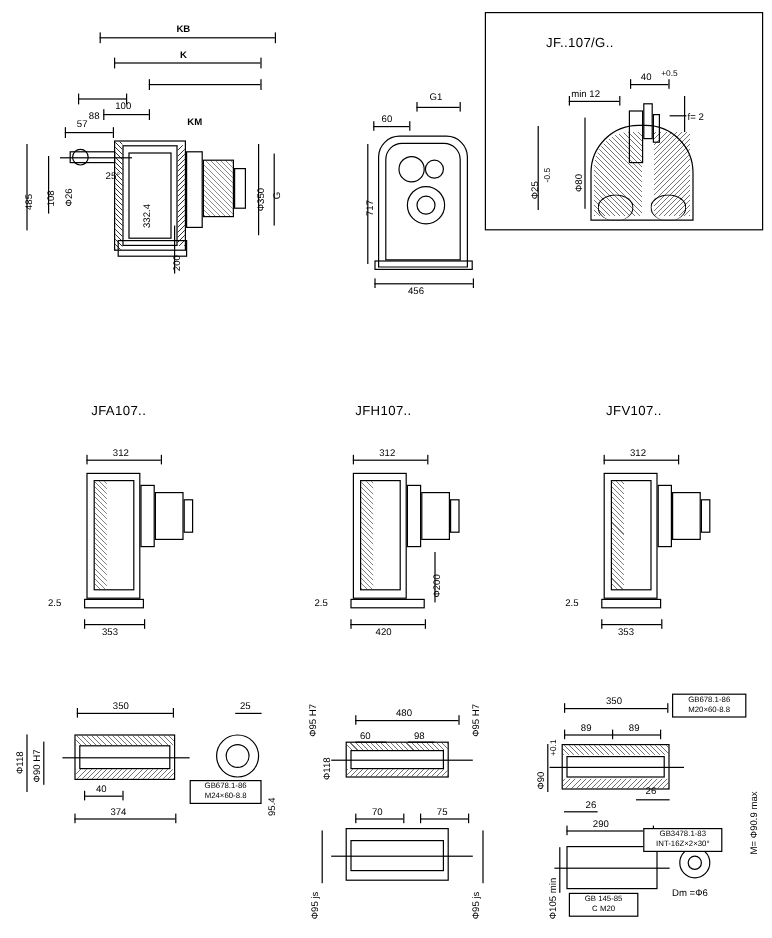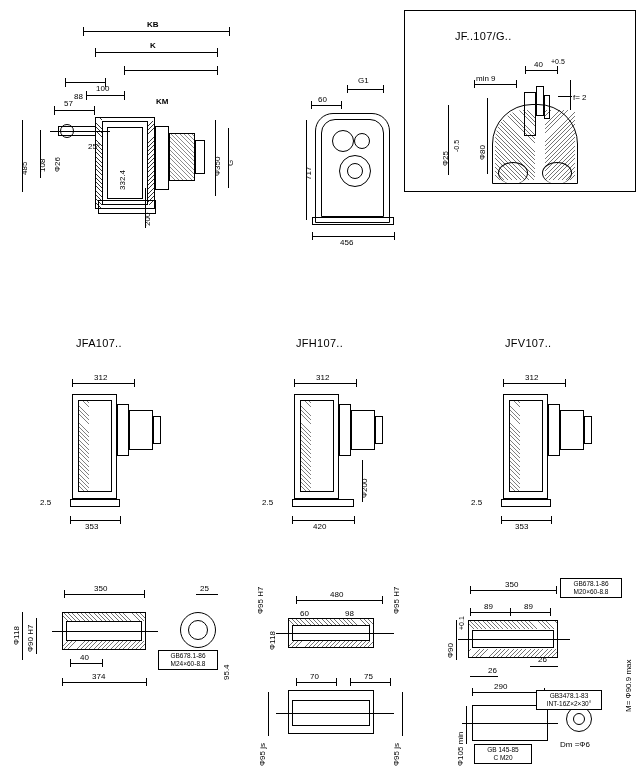--- a/index.html
+++ b/index.html
@@ -117,21 +117,21 @@
     <div class="lbl" style="left:340px;top:238px;">456</div>
   </div>
 
   <div class="boxth" style="left:404px;top:10px;width:232px;height:182px;"></div>
   <div class="title" style="left:455px;top:30px;">JF..107/G..</div>
 
   <div>
     <div class="ln h" style="left:474px;top:84px;width:42px;"></div>
     <div class="ln v" style="left:474px;top:80px;height:8px;"></div>
     <div class="ln v" style="left:516px;top:80px;height:8px;"></div>
-    <div class="lbl" style="left:476px;top:74px;">min 9</div>
+    <div class="lbl" style="left:476px;top:74px;">min 12</div>
 
     <div class="ln h" style="left:525px;top:70px;width:32px;"></div>
     <div class="ln v" style="left:525px;top:66px;height:8px;"></div>
     <div class="ln v" style="left:557px;top:66px;height:8px;"></div>
     <div class="lbl" style="left:534px;top:60px;">40</div>
     <div class="lbl t" style="left:551px;top:57px;">+0.5</div>
 
     <div class="lbl" style="left:573px;top:93px;">f= 2</div>
     <div class="ln h" style="left:558px;top:96px;width:14px;"></div>
 

